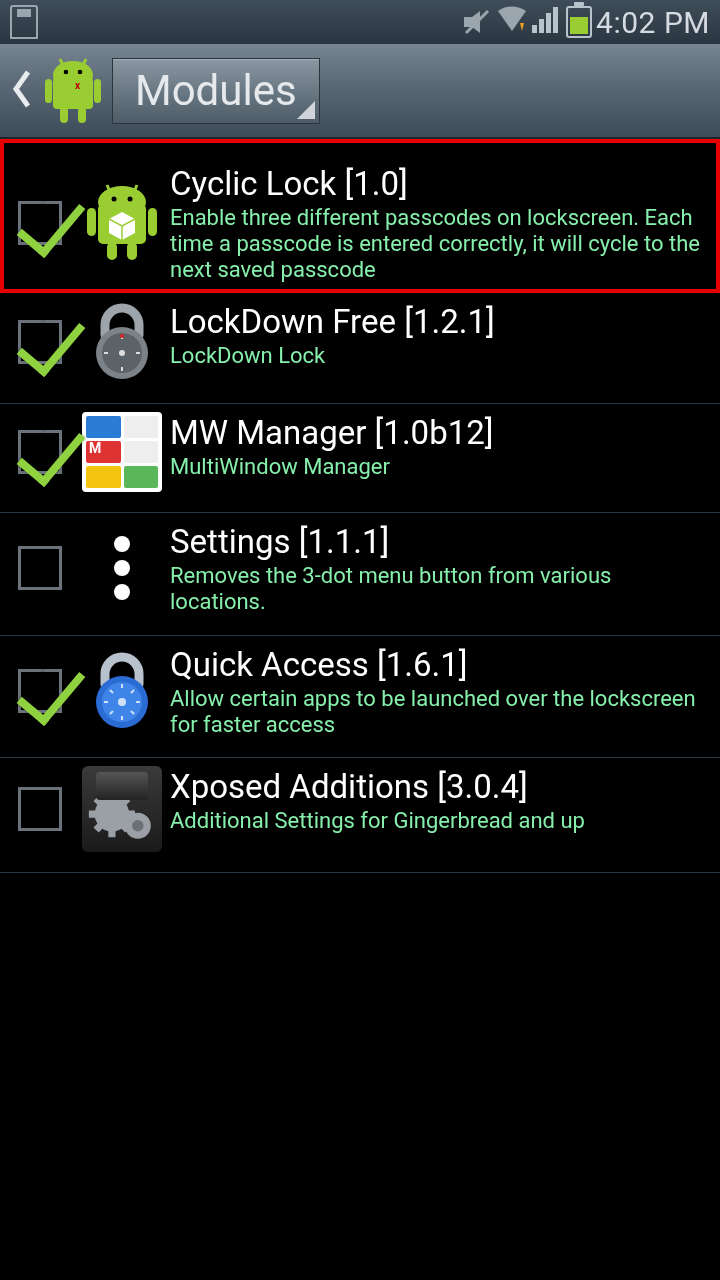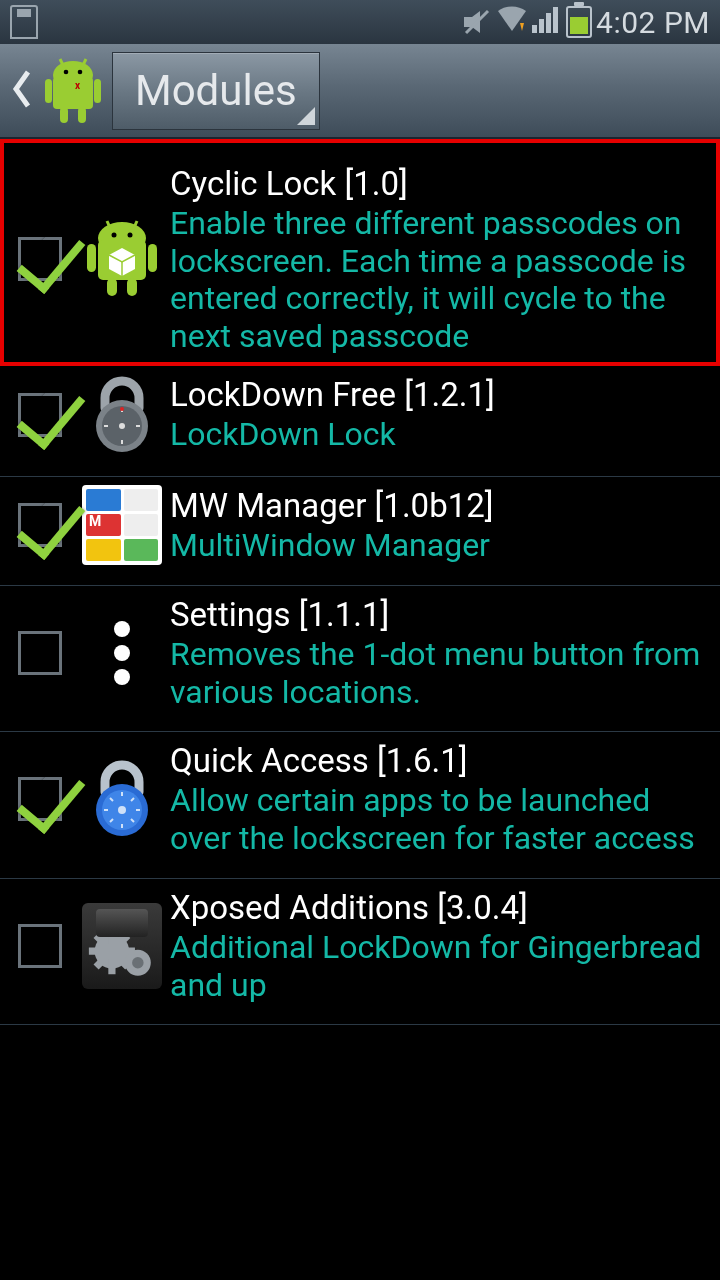--- a/index.html
+++ b/index.html
@@ -39,21 +39,21 @@
     background: linear-gradient(to bottom, #778592 0%, #5a6875 45%, #3e4c59 100%);
     display: flex;
     align-items: center;
     padding: 0 8px;
     gap: 8px;
     border-bottom: 2px solid #1d2530;
   }
   .back-caret svg { width:26px; height:42px; }
   .app-logo { width: 62px; height: 72px; display:flex; align-items:center; justify-content:center; }
   .dropdown {
-    height: 78px;
+    height: 66px;
     background: linear-gradient(to bottom, #8b98a4 0%, #6a7884 50%, #4e5c68 100%);
     border: 1px solid #2b343d;
     display: flex;
     align-items: center;
     padding: 0 22px 0 22px;
     position: relative;
     box-shadow: inset 0 1px 0 rgba(255,255,255,0.2);
   }
   .dropdown-label { font-size: 42px; color: #e6e9ec; font-weight: 400; }
   .dropdown-tri {
@@ -89,21 +89,21 @@
   }
 
   .icon-wrap {
     width: 96px; display:flex; align-items:center; justify-content:center;
     align-self: center;
   }
   .icon-wrap svg, .icon-wrap .iconbox { width: 82px; height: 82px; }
 
   .text-wrap { flex: 1; padding-top: 2px; }
   .item-title { font-size: 33px; color: #ffffff; font-weight: 400; line-height: 1.15; margin-bottom: 2px; }
-  .item-desc { font-size: 32px; color: #14b8a6; line-height: 1.18; }
+  .item-desc { font-size: 22px; color: #86efac; line-height: 1.18; }
 
   
   .mw-icon {
     width: 80px; height: 80px; background:#fff; border-radius:4px; display:flex; flex-direction:column; padding:4px; gap:3px; box-shadow: 0 2px 6px rgba(0,0,0,0.5);
   }
   .mw-icon .row { flex:1; display:flex; gap:3px; }
   .mw-icon .cell { flex:1; border-radius:2px; }
   .dots { display:flex; flex-direction:column; gap:8px; align-items:center; justify-content:center; width:80px; height:80px;}
   .dots .d { width:16px; height:16px; background:#fff; border-radius:50%; }
 
@@ -269,21 +269,21 @@
       </div>
     <div class="icon-wrap">
       <div class="dots">
           <div class="d"></div>
           <div class="d"></div>
           <div class="d"></div>
         </div>
     </div>
     <div class="text-wrap">
       <div class="item-title">Settings [1.1.1]</div>
-      <div class="item-desc">Removes the 1-dot menu button from various locations.</div>
+      <div class="item-desc">Removes the 3-dot menu button from various locations.</div>
     </div>
   </div>
 
   <div class="module-item">
     <div class="chk-wrap">
         <div class="chk checked"></div>
       </div>
     <div class="icon-wrap">
       <svg viewBox="0 0 82 82">
         <path d="M24 34 v-10 a17 17 0 0 1 34 0 v10" fill="none" stroke="#b8c2cc" stroke-width="9" stroke-linecap="round"></path>
@@ -327,17 +327,17 @@
             <line x1="18" y1="14" x2="18" y2="46"></line>
               <line x1="2" y1="30" x2="34" y2="30"></line>
             <line x1="7" y1="19" x2="29" y2="41"></line>
               <line x1="7" y1="41" x2="29" y2="19"></line>
           </g>
         </svg>
       </div>
     </div>
     <div class="text-wrap">
       <div class="item-title">Xposed Additions [3.0.4]</div>
-      <div class="item-desc">Additional LockDown for Gingerbread and up</div>
+      <div class="item-desc">Additional Settings for Gingerbread and up</div>
     </div>
   </div>
 
 </div>
 
 </body></html>

